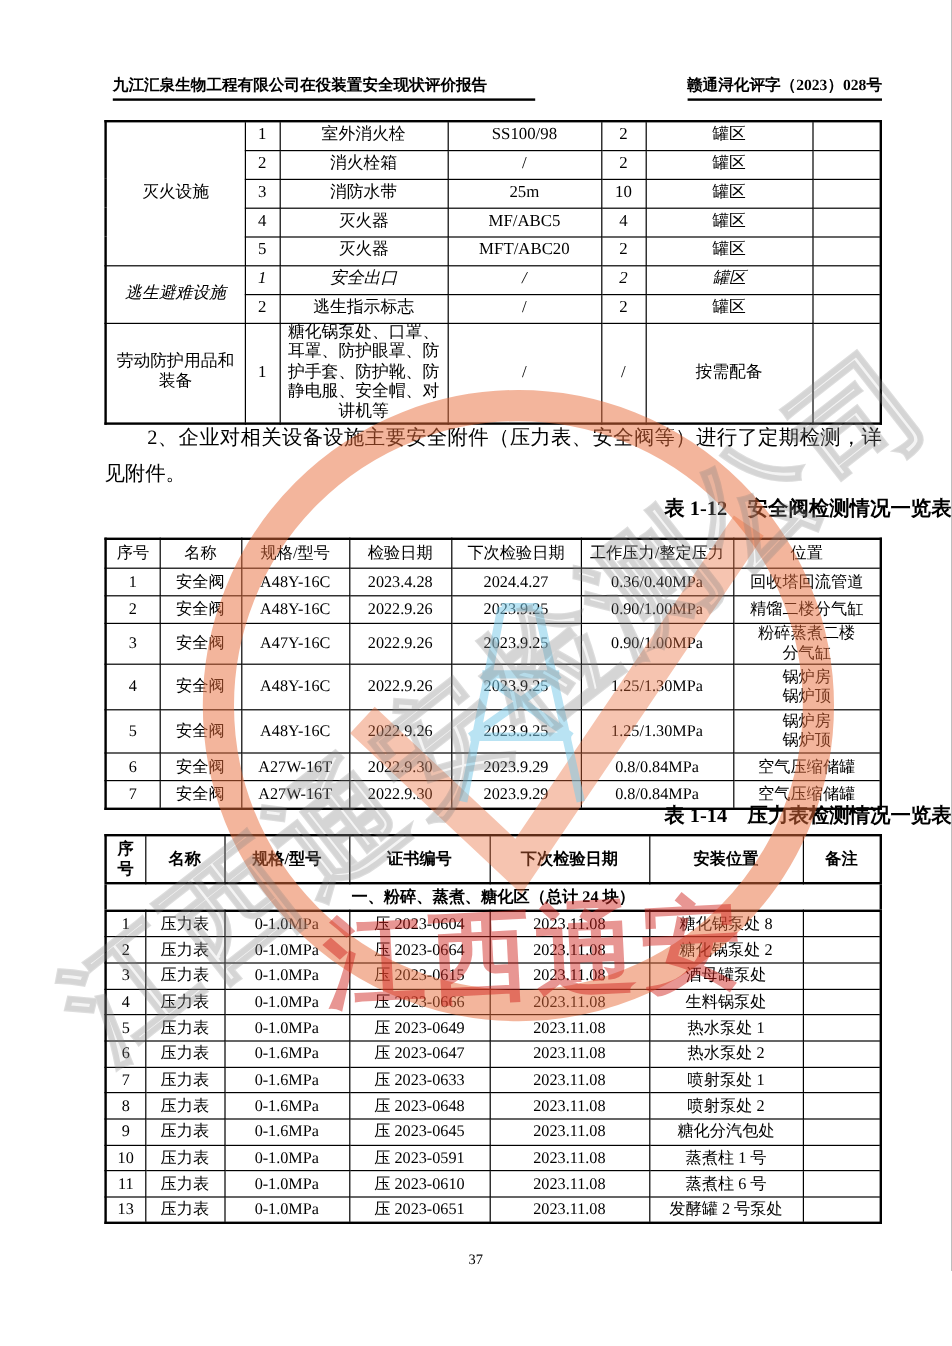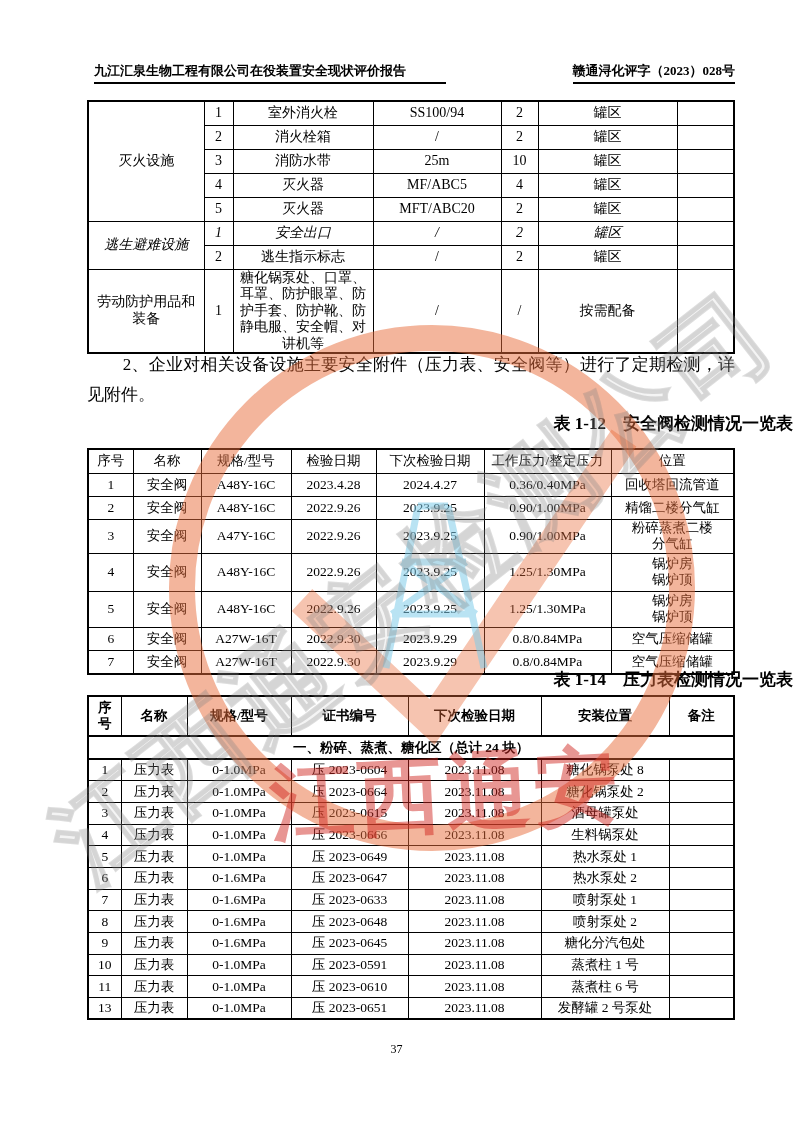--- a/index.html
+++ b/index.html
@@ -96,21 +96,21 @@
       <col style="width:128px">
         <col style="width:37px">
         <col style="width:139px">
         <col style="width:57px">
     </colgroup>
     <tbody>
         <tr style="height: 24px;">
           <td rowspan="5">灭火设施</td>
           <td>1</td>
           <td>室外消火栓</td>
-          <td>SS100/94</td>
+          <td>SS100/98</td>
           <td>2</td>
           <td>罐区</td>
           <td></td>
         </tr>
         <tr style="height: 24px;">
           <td>2</td>
           <td>消火栓箱</td>
           <td>/</td>
           <td>2</td>
           <td>罐区</td>

